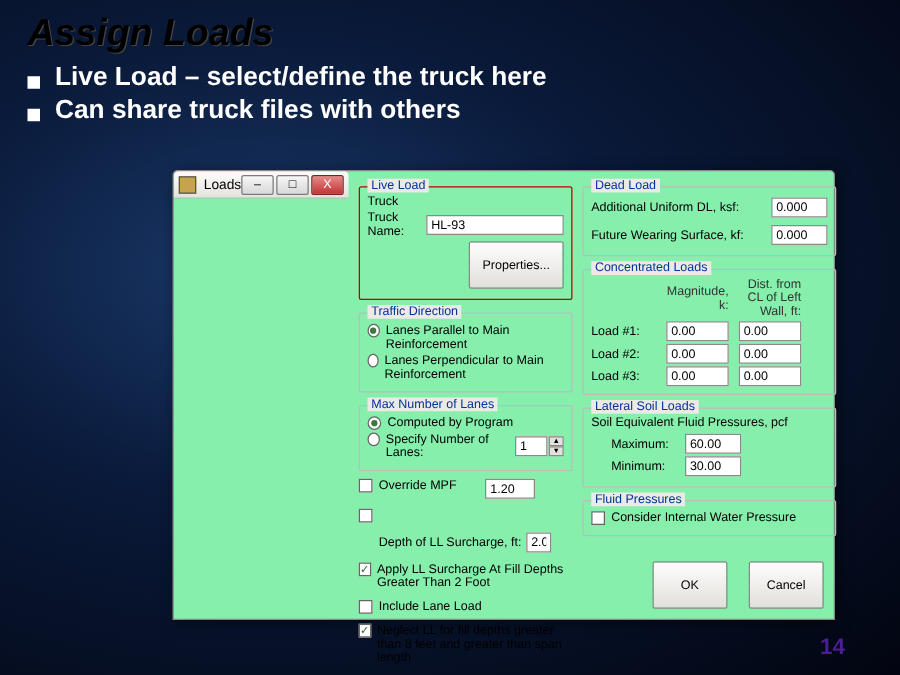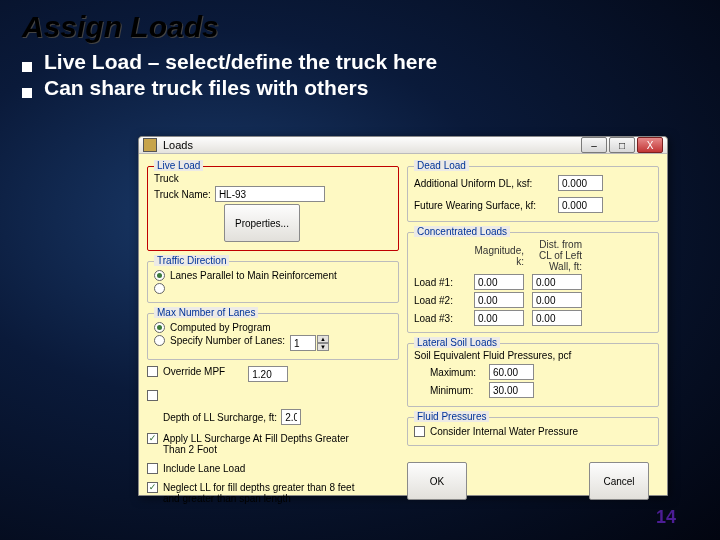--- a/index.html
+++ b/index.html
@@ -15,24 +15,24 @@
     margin: 10px 0 6px 22px;
   }
   .bullets { margin-left: 22px; }
   .bullet { display: flex; align-items: baseline; font-size: 21px; font-weight: bold; margin-bottom: 2px; }
   .bullet .sq { width: 10px; height: 10px; background: #fff; margin-right: 12px; position: relative; top: 3px; flex-shrink: 0; }
   .page-no { position: absolute; right: 44px; bottom: 12px; color: #4c1d95; font-size: 18px; font-weight: bold; }
 
   .dialog {
     position: absolute; left: 138px; top: 136px;
     width: 530px; height: 360px;
-    background: #fef9c3; border: 1px solid #888; border-radius: 4px 4px 0 0;
+    background: #86efac; border: 1px solid #888; border-radius: 4px 4px 0 0;
     box-shadow: 2px 2px 10px rgba(0,0,0,0.5);
     color: #000; font-size: 10px;
-    display: flex; flex-direction: column;
+    display: flex; flex-direction: row;
   }
   .titlebar {
     height: 22px;
     background: linear-gradient(to bottom, #fdfdfd, #e4e2dd);
     border-bottom: 1px solid #bbb;
     display: flex; align-items: center; padding: 0 4px;
     border-radius: 4px 4px 0 0;
   }
   .titlebar .app-icon { width: 14px; height: 14px; background: #c7a44b; border: 1px solid #555; margin-right: 6px; }
   .titlebar .title-text { font-size: 11px; flex: 1; }
@@ -56,40 +56,40 @@
   }
   .row { display: flex; align-items: center; gap: 4px; margin: 2px 0; }
   .row label, .lbl { font-size: 10px; color: #000; }
   input[type="text"].field {
     background: #fff; border: 1px solid #8a8a8a; height: 16px;
     padding: 0 3px; font-size: 10px;
   }
   .btn {
     background: linear-gradient(#fdfdfd,#e2e0db); border: 1px solid #8a8a8a;
     border-radius: 2px; height: 18px; padding: 18px 10px; font-size: 10px;
-    display: inline-flex; align-items: center;
+    display: inline-flex; align-items: center; margin-left: 11px;
   }
   .radio, .check { display: flex; gap: 5px; margin: 2px 0; font-size: 10px; }
   .radio .dot {
     width: 11px; height: 11px; border: 1px solid #666; border-radius: 50%; background: #fff;
     display: flex; align-items: center; justify-content: center;
   }
   .radio.sel .dot::after { content: ""; width: 5px; height: 5px; background: #3b7a3b; border-radius: 50%; }
   .check .box {
     width: 11px; height: 11px; border: 1px solid #666; background: #fff;
     display: flex; align-items: center; justify-content: center; font-size: 9px; color: #2a6a2a;
   }
   .check.sel .box::after { content: "✓"; line-height: 1; }
   .spinner { display: inline-flex; align-items: center; }
   .spinner input { width: 26px; }
   .spbtns { display: flex; flex-direction: column; margin-left: 1px; }
   .spbtns span { width: 12px; height: 8px; border: 1px solid #8a8a8a; background: #e4e2dd; font-size: 6px; text-align: center; line-height: 6px; }
   .subhdr { font-size: 10px; color: #333; text-align: right; }
   .tbl { display: grid; grid-template-columns: 52px 50px 50px; gap: 2px 8px; align-items: center; }
-  .btnrow { display: flex; justify-content: space-between; gap: 6px; padding: 0 10px 6px 0; }
+  .btnrow { display: flex; justify-content: flex-end; gap: 6px; padding: 0 10px 6px 0; }
   .indent { margin-left: 16px; }
 </style>
 </head>
 <body>
 
 <div class="slide-title">Assign Loads</div>
 <div class="bullets">
   <div class="bullet">
       <span class="sq"></span>
       <span>Live Load – select/define the truck here</span>
@@ -128,20 +128,21 @@
       </div>
 
       <div class="group">
         <div class="legend">Traffic Direction</div>
         <div class="radio sel">
             <span class="dot"></span>
             <span>Lanes Parallel to Main Reinforcement</span>
           </div>
         <div class="radio">
             <span class="dot"></span>
+            <span>Lanes Perpendicular to Main Reinforcement</span>
           </div>
       </div>
 
       <div class="group">
         <div class="legend">Max Number of Lanes</div>
         <div class="radio sel">
             <span class="dot"></span>
             <span>Computed by Program</span>
           </div>
         <div class="radio">

